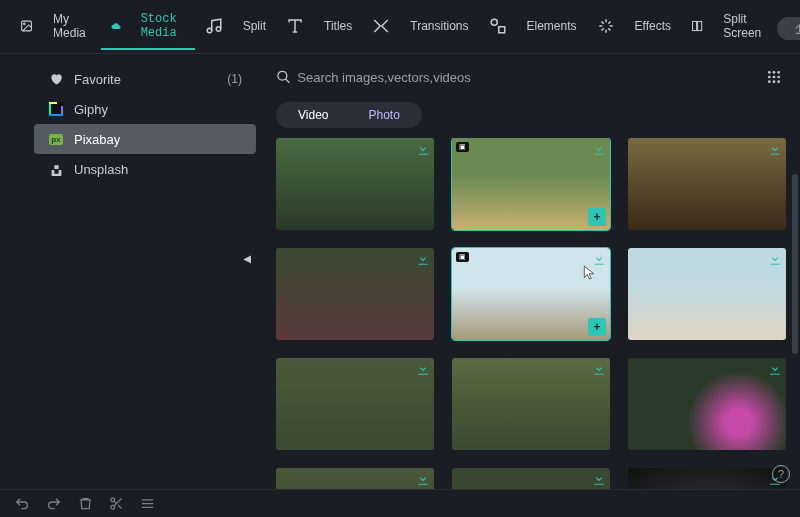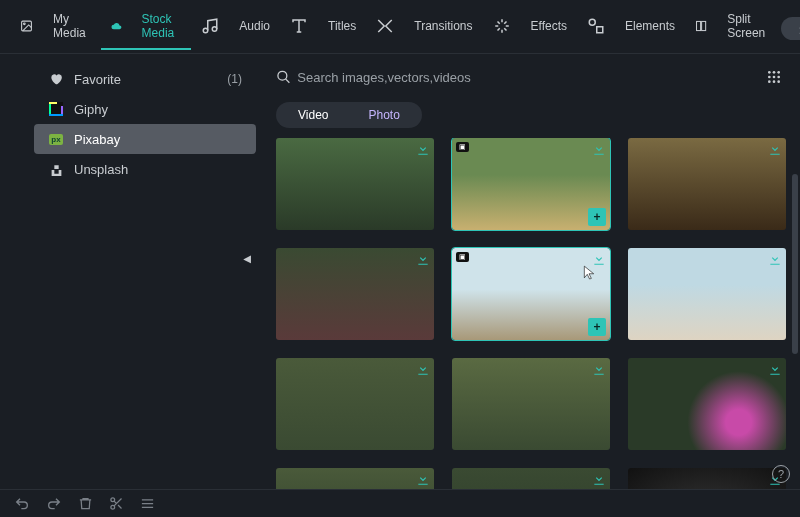--- a/index.html
+++ b/index.html
@@ -26,20 +26,21 @@
     gap: 20px;
     padding: 4px 10px 8px 10px;
     color: #c8ccd0;
     cursor: pointer;
     font-size: 12px;
     border-bottom: 2px solid transparent;
   }
   .nav-tab.active {
     color: #2ec4b6;
     border-bottom: 2px solid #2ec4b6;
+    font-family: Liberation Mono, monospace;
   }
   .nav-tab svg { width: 18px; height: 18px; }
   .export-btn {
     margin-left: auto;
     background: #3a4049;
     color: #8f969e;
     border-radius: 14px;
     padding: 5px 16px;
     display: flex;
     align-items: center;
@@ -244,46 +245,46 @@
         <path d="M6 19a5 5 0 010-10 7 7 0 0113 2 4 4 0 010 8H6z"></path>
       </svg>
     <span>Stock Media</span>
   </div>
   <div class="nav-tab">
     <svg viewBox="0 0 24 24" fill="none" stroke="currentColor" stroke-width="2">
         <path d="M9 18V5l12-2v13"></path>
         <circle cx="6" cy="18" r="3"></circle>
         <circle cx="18" cy="16" r="3"></circle>
       </svg>
-    <span>Audio</span>
+    <span>Split</span>
   </div>
   <div class="nav-tab">
     <svg viewBox="0 0 24 24" fill="none" stroke="currentColor" stroke-width="2">
         <path d="M4 7V4h16v3M9 20h6M12 4v16"></path>
       </svg>
     <span>Titles</span>
   </div>
   <div class="nav-tab">
     <svg viewBox="0 0 24 24" fill="none" stroke="currentColor" stroke-width="2">
         <path d="M3 4l8 8-8 8M21 4l-8 8 8 8"></path>
       </svg>
     <span>Transitions</span>
-  </div>
-  <div class="nav-tab">
-    <svg viewBox="0 0 24 24" fill="none" stroke="currentColor" stroke-width="2">
-        <path d="M12 3v4M12 17v4M3 12h4M17 12h4M6 6l3 3M15 15l3 3M18 6l-3 3M9 15l-3 3"></path>
-      </svg>
-    <span>Effects</span>
   </div>
   <div class="nav-tab">
     <svg viewBox="0 0 24 24" fill="none" stroke="currentColor" stroke-width="2">
         <circle cx="7" cy="7" r="4"></circle>
         <rect x="13" y="13" width="8" height="8"></rect>
       </svg>
     <span>Elements</span>
+  </div>
+  <div class="nav-tab">
+    <svg viewBox="0 0 24 24" fill="none" stroke="currentColor" stroke-width="2">
+        <path d="M12 3v4M12 17v4M3 12h4M17 12h4M6 6l3 3M15 15l3 3M18 6l-3 3M9 15l-3 3"></path>
+      </svg>
+    <span>Effects</span>
   </div>
   <div class="nav-tab">
     <svg viewBox="0 0 24 24" fill="none" stroke="currentColor" stroke-width="2">
         <rect x="3" y="3" width="8" height="18"></rect>
         <rect x="13" y="3" width="8" height="18"></rect>
       </svg>
     <span>Split Screen</span>
   </div>
   <div class="export-btn">
     <svg width="13" height="13" viewBox="0 0 24 24" fill="none" stroke="currentColor" stroke-width="2">

